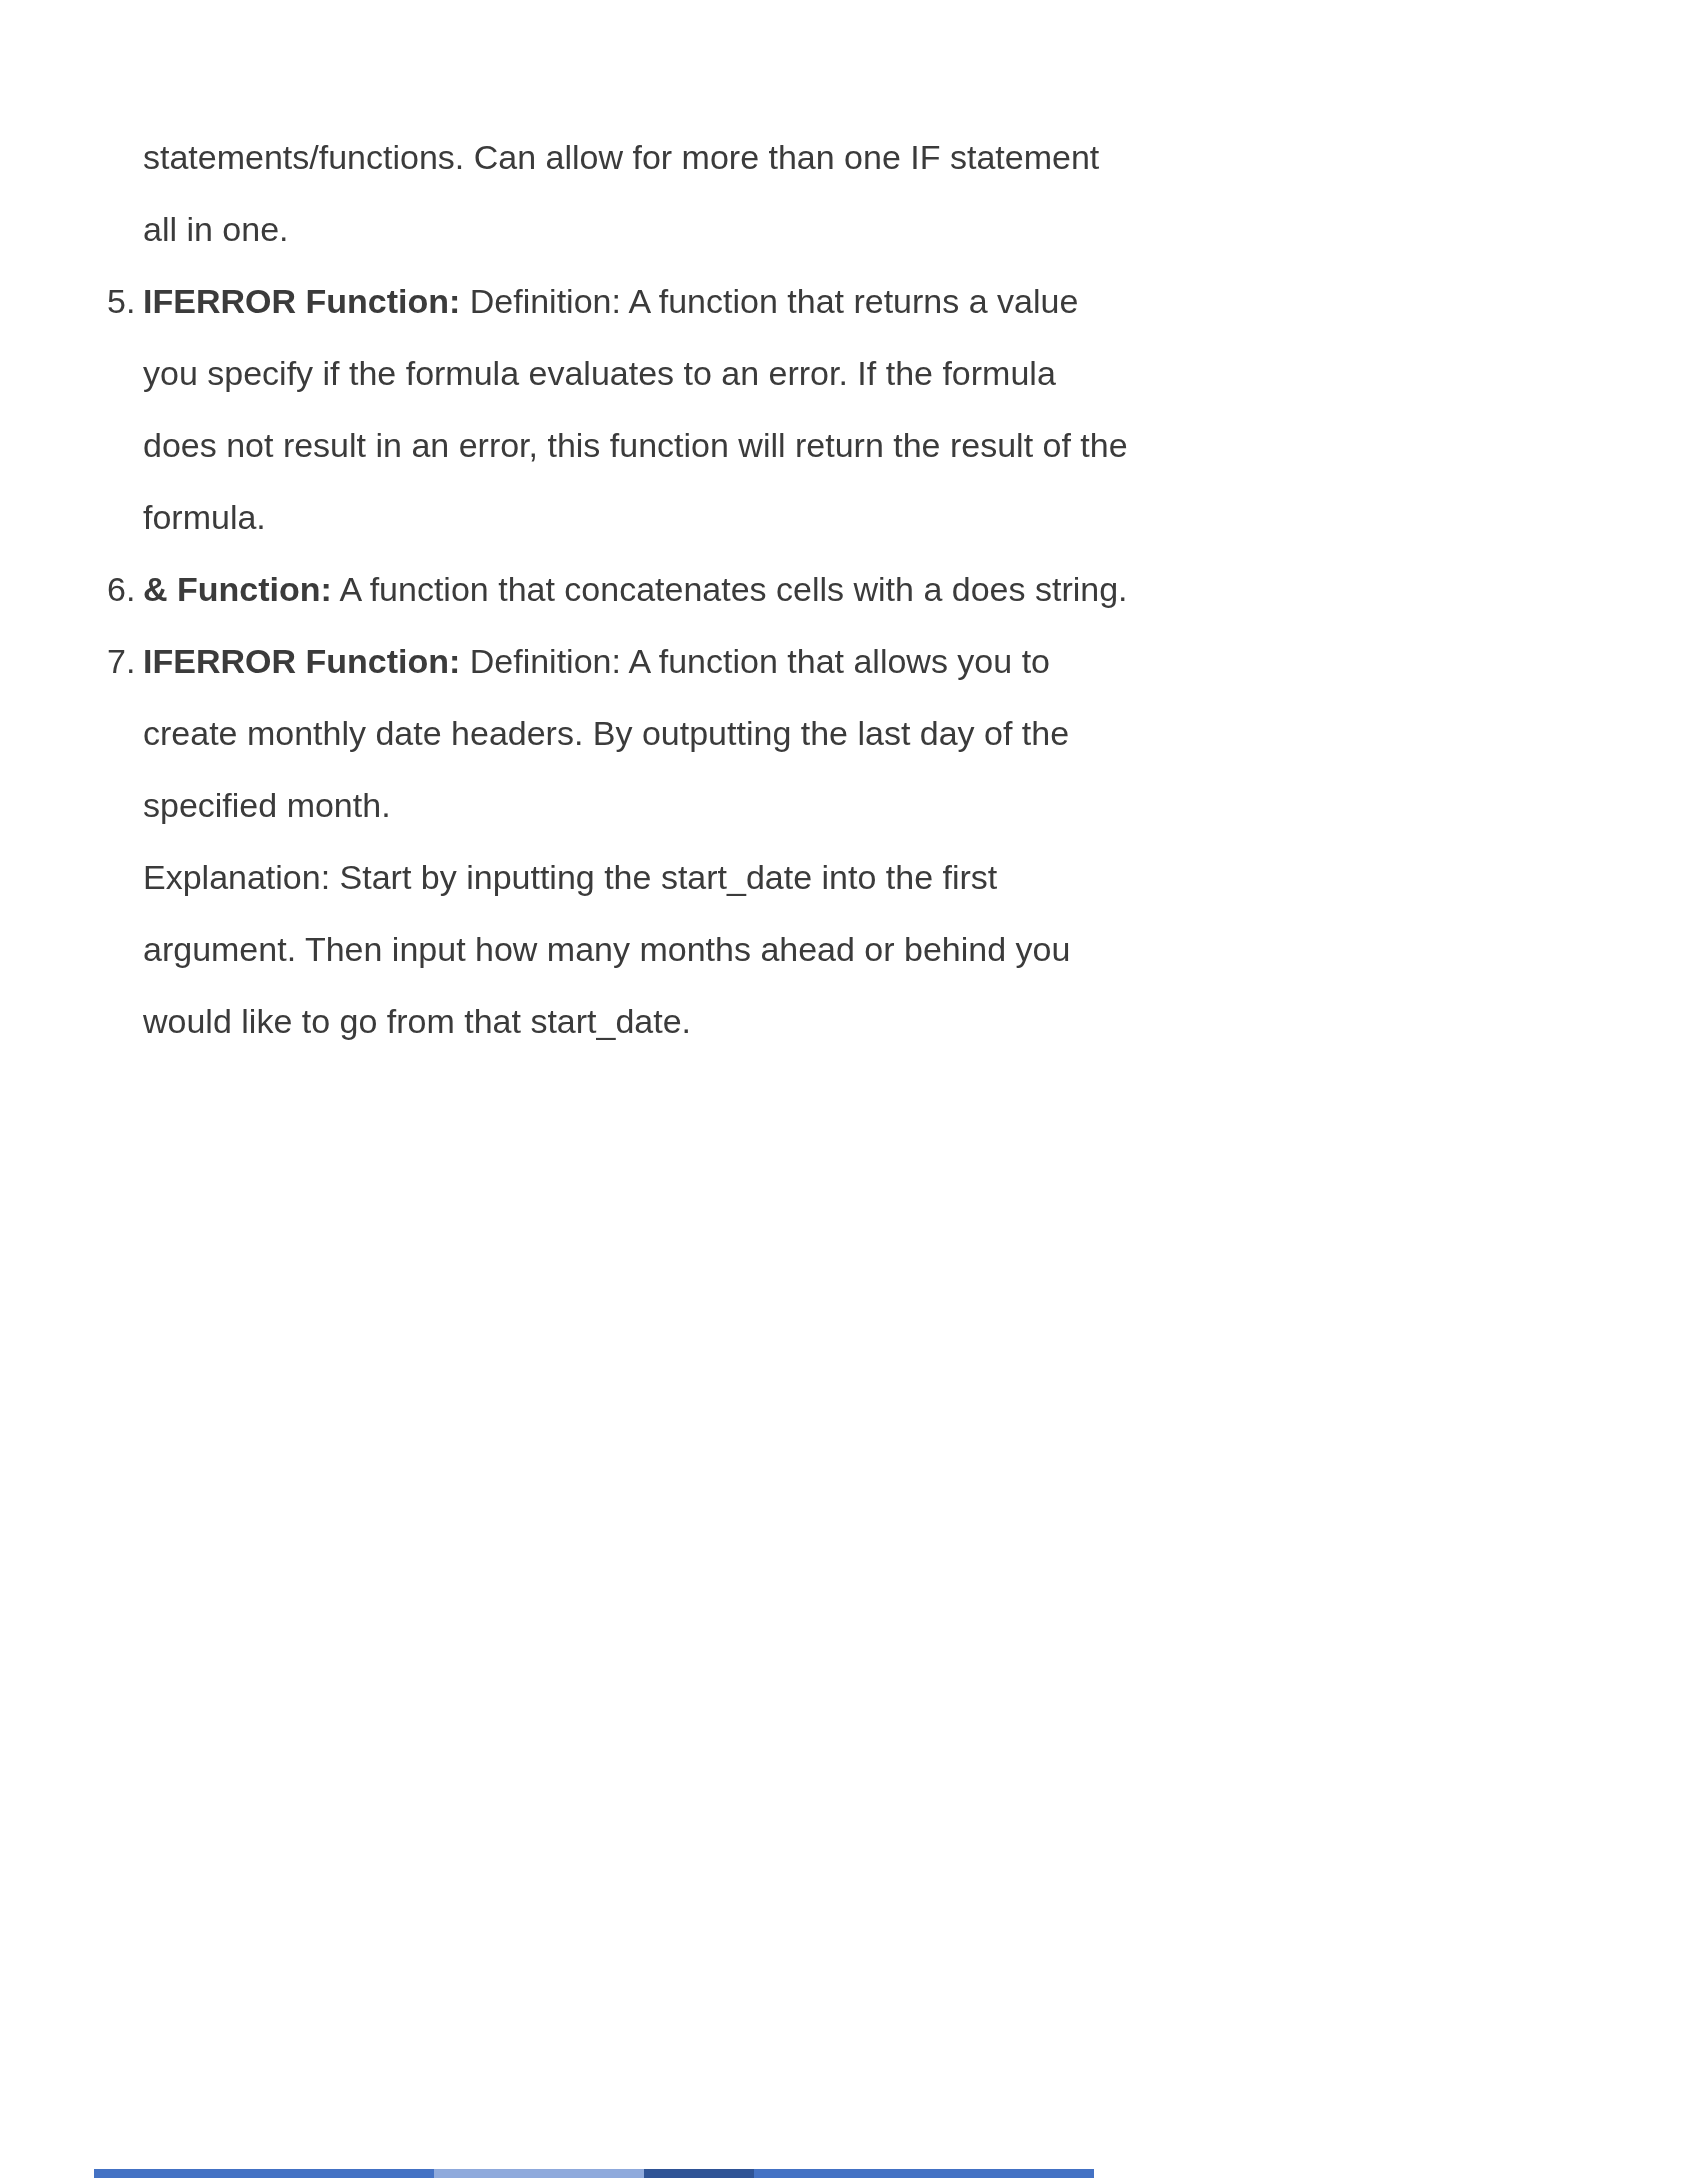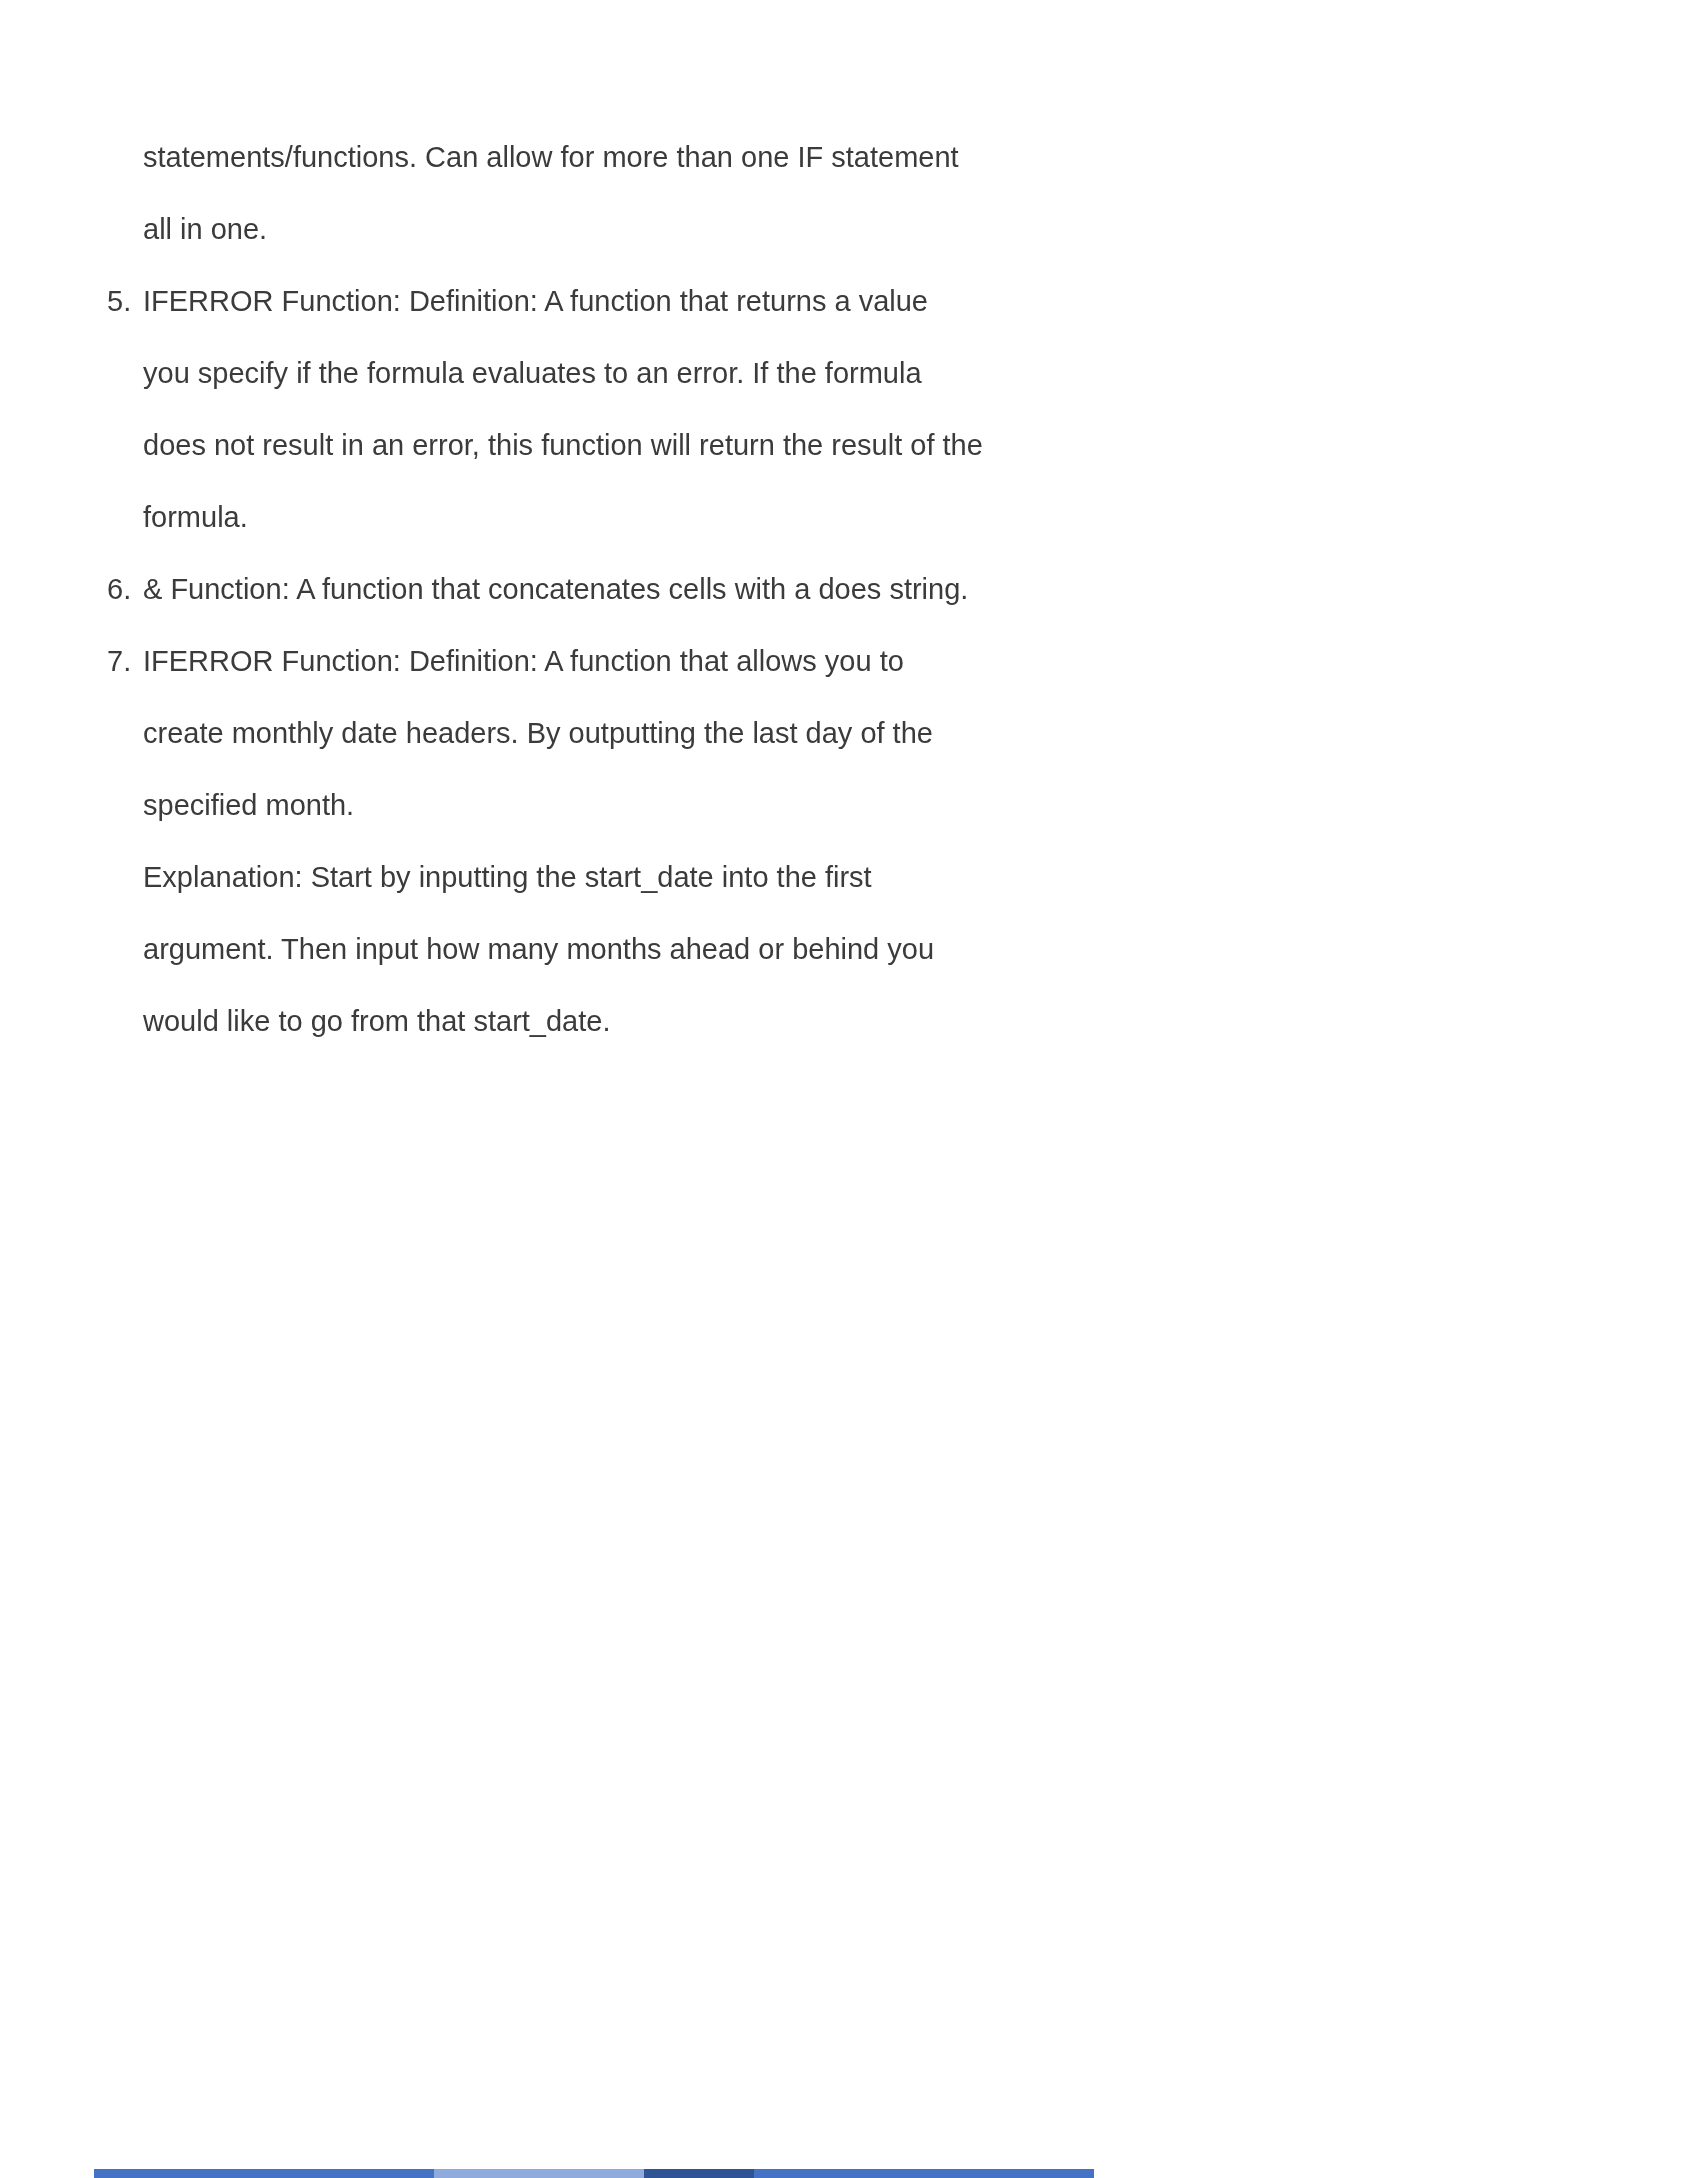--- a/index.html
+++ b/index.html
@@ -10,41 +10,41 @@
   }
   body {
     font-family: "Liberation Sans", sans-serif;
     color: #3b3b3b;
     position: relative;
     overflow: hidden;
   }
   .page-content {
     padding: 121px 0 0 107px;
     width: 1247px;
-    font-size: 29px;
+    font-size: 34px;
     line-height: 72px;
   }
   .block {
     white-space: pre-line;
   }
   .block.numbered {
     padding-left: 36px;
     text-indent: -36px;
   }
   .block.plain {
     padding-left: 36px;
   }
   .num {
     display: inline-block;
     width: 36px;
     text-indent: 0;
     white-space: normal;
   }
   .bold {
-    font-weight: normal;
+    font-weight: bold;
   }
   .bottom-strip {
     position: absolute;
     left: 94px;
     bottom: 0;
     width: 1000px;
     height: 9px;
     display: flex;
   }
   .bottom-strip .seg1 { width: 34%; }

